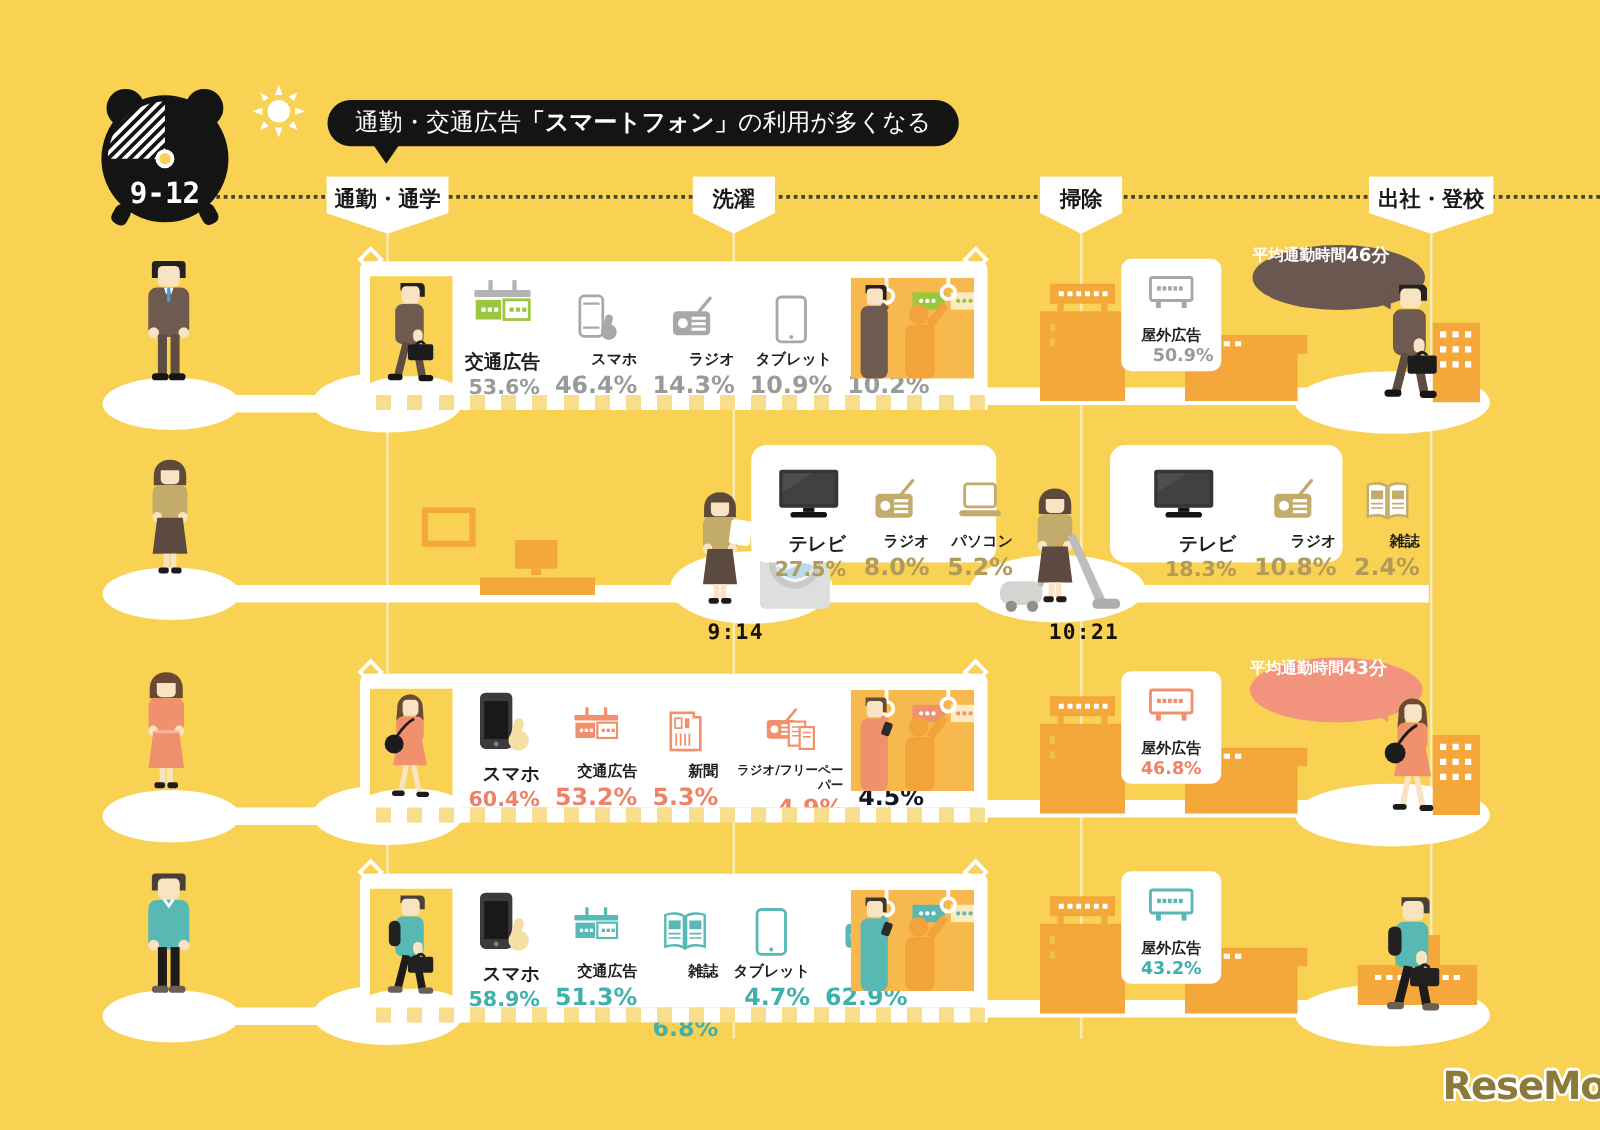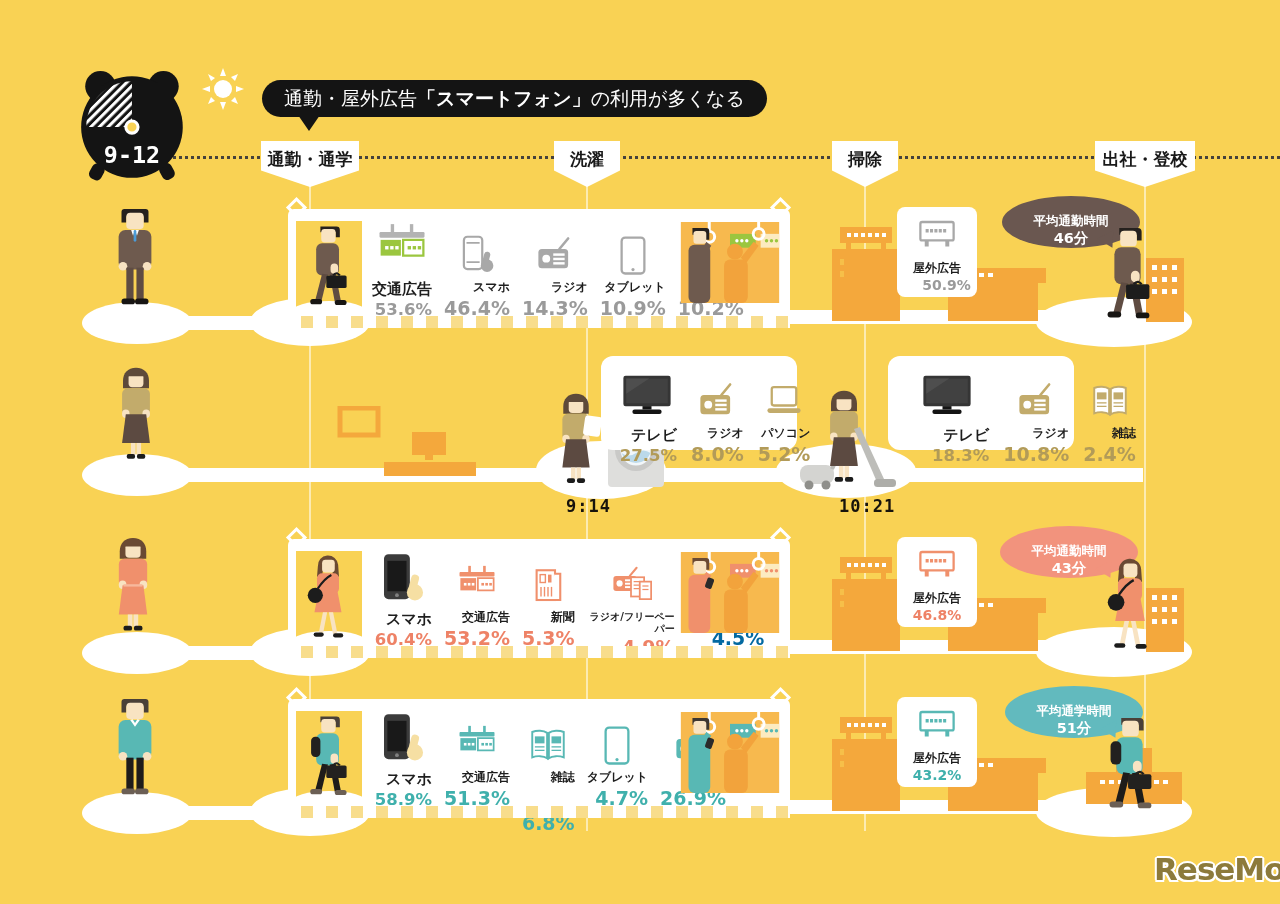--- a/index.html
+++ b/index.html
@@ -42,21 +42,21 @@
   .media-item.small-label .mi-label{font-size:10px}
   
   .outdoor-card{position:absolute;width:80px;height:90px;background:#fff;border-radius:8px;text-align:center;
         padding-top:7px;box-sizing:border-box}
   .outdoor-card .oi{height:44px;display:flex;align-items:center;justify-content:center}
   .outdoor-card .oi svg{width:46px;height:42px}
   .ol{font-size:12px;font-weight:bold;color:#1E1E1E;margin-top:2px}
   .ov{font-size:14px;font-weight:bold}
   
   .bubble{position:absolute;width:138px;height:52px;border-radius:50%;color:#fff;text-align:center;
-        display:flex;flex-direction:column;justify-content:flex-end;line-height:1.3}
+        display:flex;flex-direction:row;justify-content:flex-start;line-height:1.3}
   .bubble .b1{font-size:12.5px;font-weight:bold}
   .bubble .b2{font-size:14.5px;font-weight:bold}
   .bubble:after{content:"";position:absolute;right:20px;bottom:-9px;width:0;height:0;
         border:9px solid transparent;transform:rotate(-28deg)}
   .bub-brown{background:#6A5750}.bub-brown:after{border-top:15px solid #6A5750}
   .bub-salmon{background:#F2937D}.bub-salmon:after{border-top:15px solid #F2937D}
   .bub-teal{background:#62BABE}.bub-teal:after{border-top:15px solid #62BABE}
   .time{position:absolute;font-family:"DejaVu Sans Mono","Liberation Mono",monospace;font-weight:bold;
         font-size:17px;color:#17130c;letter-spacing:1px}
   .figure{position:absolute}
@@ -233,21 +233,21 @@
       <polygon points="2,23 10,20 10,26"></polygon>
         <polygon points="44,23 36,20 36,26"></polygon>
       <polygon points="8,8 15,12 11,15"></polygon>
         <polygon points="38,8 35,15 31,11"></polygon>
       <polygon points="8,38 11,31 15,35"></polygon>
         <polygon points="38,38 31,35 35,31"></polygon>
     </g>
   </svg>
 
   <div class="title-bubble">
-    <span>通勤・屋外広告</span><b>「スマートフォン」</b><span>の利用が多くなる</span>
+    <span>通勤・交通広告</span><b>「スマートフォン」</b><span>の利用が多くなる</span>
   </div>
 
   <div class="flag" style="left:261px;width:98px">通勤・通学</div>
   <div class="flag" style="left:554px;width:66px">洗濯</div>
   <div class="flag" style="left:832px;width:66px">掃除</div>
   <div class="flag" style="left:1095px;width:100px">出社・登校</div>
 
   <div class="ellipse" style="left:82px;top:302px;width:110px;height:42px"></div>
   <div class="tl-bar" style="left:130px;top:316px;width:160px"></div>
   <div class="ellipse" style="left:250px;top:298px;width:120px;height:48px"></div>
@@ -659,21 +659,21 @@
           <div class="mi-value" style="color: rgb(238, 130, 102);">4.9%</div>
         </div>
         <div class="media-item">
           <div class="mi-icon">
             <svg viewBox="0 0 48 48" xmlns="http://www.w3.org/2000/svg">
               <rect x="10" y="7" width="28" height="21" rx="2.5" fill="#fff" stroke="#F0906C" stroke-width="2.6"></rect>
               <rect x="5" y="31" width="38" height="5.5" rx="2.7" fill="#F0906C"></rect>
             </svg>
           </div>
           <div class="mi-label">パソコン</div>
-          <div class="mi-value" style="color: #0369a1; margin-left: 25px;">4.5%</div>
+          <div class="mi-value" style="color: #0f172a;">4.5%</div>
         </div>
       </div>
     <svg class="train" style="--ads:#F0906C;--rider:#F0906C;--hair:#6B4A33" width="100" height="81" viewBox="0 0 100 82">
       <use href="#t-scene"></use>
         <rect x="26" y="26" width="7" height="11" rx="2" fill="#2b2b2b" transform="rotate(20 29 31)"></rect>
     </svg>
   </div>
   <div class="fringe" style="left:288px;top:646px;width:502px"></div>
   <div class="diamond" style="left:289px;top:530px"></div>
   <div class="diamond" style="left:773px;top:530px"></div>
@@ -813,21 +813,21 @@
               <line x1="29" y1="16" x2="39" y2="4" stroke="#58B8B4" stroke-width="3" stroke-linecap="round"></line>
               <circle cx="14" cy="27" r="4.5" fill="#fff"></circle>
               <g fill="#fff">
                 <rect x="22" y="21" width="13" height="2.8"></rect>
                 <rect x="22" y="26" width="13" height="2.8"></rect>
                 <rect x="22" y="31" width="13" height="2.8"></rect>
               </g>
             </svg>
           </div>
           <div class="mi-label">ラジオ</div>
-          <div class="mi-value" style="color: rgb(63, 176, 172);">26.9%</div>
+          <div class="mi-value" style="color: rgb(63, 176, 172);">62.9%</div>
         </div>
       </div>
     <svg class="train" style="--ads:#58B8B4;--rider:#58B8B4;--hair:#3E3731" width="100" height="81" viewBox="0 0 100 82">
       <use href="#t-scene"></use>
         <rect x="26" y="26" width="7" height="11" rx="2" fill="#2b2b2b" transform="rotate(20 29 31)"></rect>
     </svg>
   </div>
   <div class="fringe" style="left:288px;top:806px;width:502px"></div>
   <div class="diamond" style="left:289px;top:690px"></div>
   <div class="diamond" style="left:773px;top:690px"></div>
@@ -844,24 +844,20 @@
             <rect x="31" y="16" width="3.5" height="4"></rect>
           </g>
           <rect x="10" y="29" width="4.5" height="7" fill="#58B8B4"></rect>
           <rect x="33.5" y="29" width="4.5" height="7" fill="#58B8B4"></rect>
         </svg>
       </div>
     <div class="ol">屋外広告</div>
     <div class="ov" style="color: rgb(63, 176, 172);">43.2%</div>
   </div>
 
-  <div class="bubble bub-teal" style="left:1005px;top:686px">
-    <div class="b1">平均通学時間</div>
-    <div class="b2">51分</div>
-  </div>
 
   <svg class="figure" style="left:1098px;top:714px;--hair:#4A4038;--top:#58B8B4;--bottom:#1E1C1A;--case:#23211F;--shoe:#6B5F55" width="64" height="107" viewBox="0 0 60 110">
     <use href="#p-walk"></use>
       <rect x="10" y="28" width="11" height="24" rx="5" fill="#23211F"></rect>
   </svg>
 
   <div class="logo">
     <span>ReseMom</span>
     
   </div>

